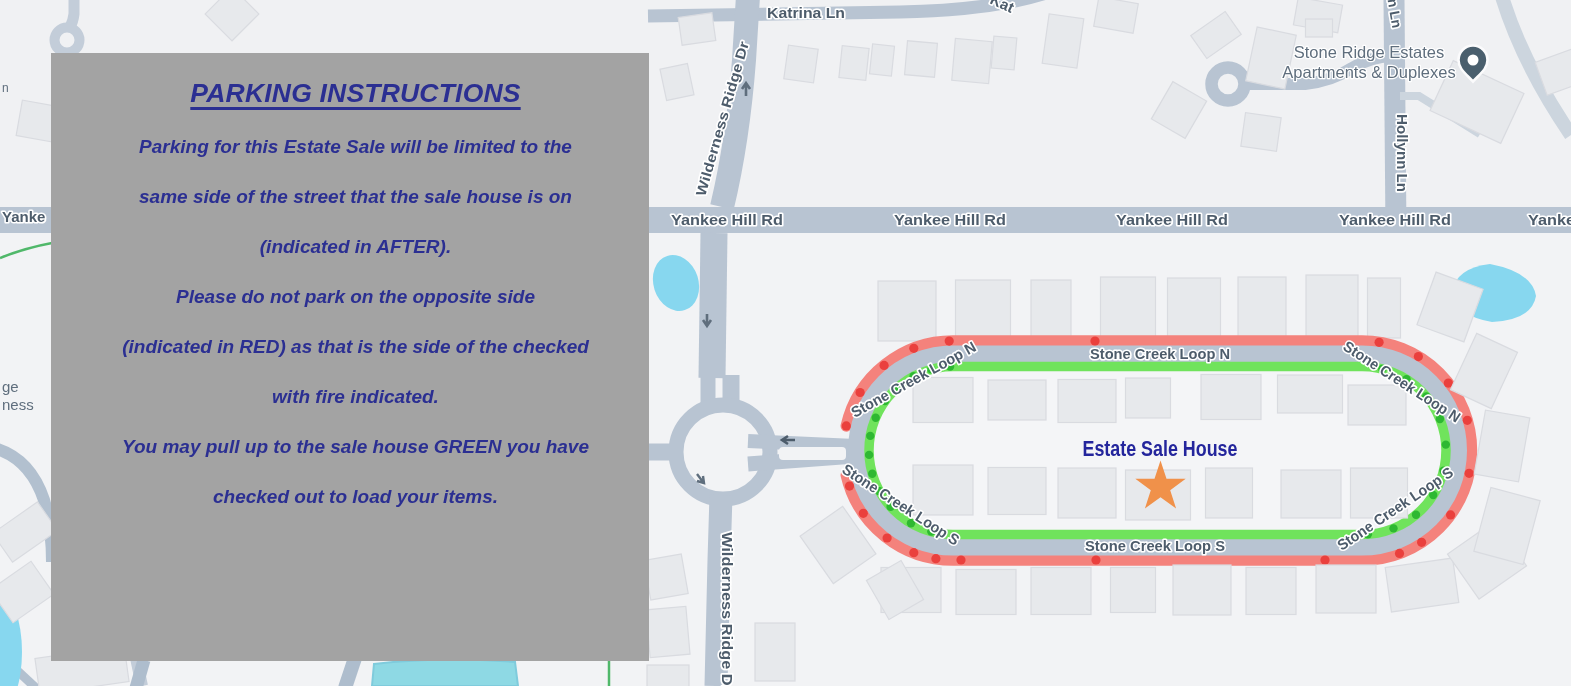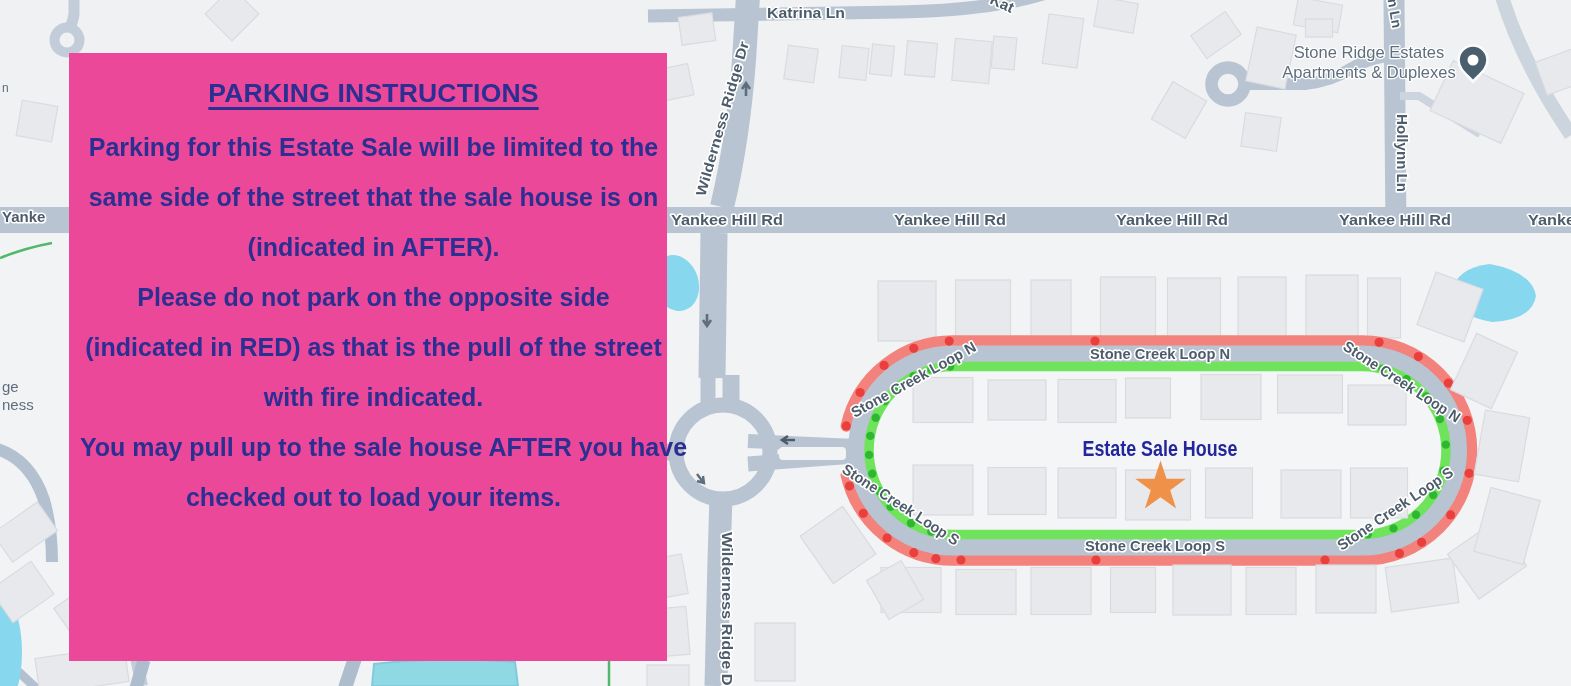--- a/index.html
+++ b/index.html
@@ -1,23 +1,23 @@
 <!DOCTYPE html>
 <html><head>
 <meta charset="utf-8">
 <style>
   html,body { margin:0; padding:0; }
   body { width:1571px; height:686px; overflow:hidden; position:relative;
          font-family:"Liberation Sans", sans-serif; background:#f2f3f5; }
-  .box { position:absolute; left:69px; top:53px; width:587px; height:608px; padding-left:11px;
-          background:#ec4899; color:#2b2f92; text-align:center; }
+  .box { position:absolute; left:51px; top:53px; width:587px; height:608px; padding-left:11px;
+          background:#a3a3a3; color:#2b2f92; text-align:center;font-style:italic; }
   .title { display:inline-block; margin-top:25px; font-size:26.5px; font-weight:bold;
             letter-spacing:0.2px; text-decoration:underline; text-underline-offset:5px;
             text-decoration-thickness:2.5px; }
-  .body { margin-top:13px; font-size:25px; font-weight:bold; }
+  .body { margin-top:13px; font-size:19px; font-weight:bold; }
   .ln { height:50px; line-height:50px; white-space:nowrap; }
 </style>
 </head>
 <body>
 
 <svg width="1571" height="686" viewBox="0 0 1571 686" style="position:absolute;left:0;top:0" font-family="'Liberation Sans', sans-serif">
 
 <rect x="0" y="0" width="1571" height="686" fill="#f2f3f5"></rect>
 
 <rect x="0" y="0" width="1571" height="207" fill="#f0f1f3"></rect>
@@ -349,23 +349,23 @@
   <div class="body">
 
 <div class="ln">Parking for this Estate Sale will be limited to the</div>
 
 <div class="ln">same side of the street that the sale house is on</div>
 
 <div class="ln">(indicated in AFTER).</div>
 
 <div class="ln">Please do not park on the opposite side</div>
 
-<div class="ln">(indicated in RED) as that is the pull of the street</div>
+<div class="ln">(indicated in RED) as that is the side of the checked</div>
 
 <div class="ln">with fire indicated.</div>
 
 
-<div class="ln">You may pull up to the sale house AFTER you have</div>
+<div class="ln">You may pull up to the sale house GREEN you have</div>
 
 <div class="ln">checked out to load your items.</div>
 
   </div>
 </div>
 
 </body></html>

